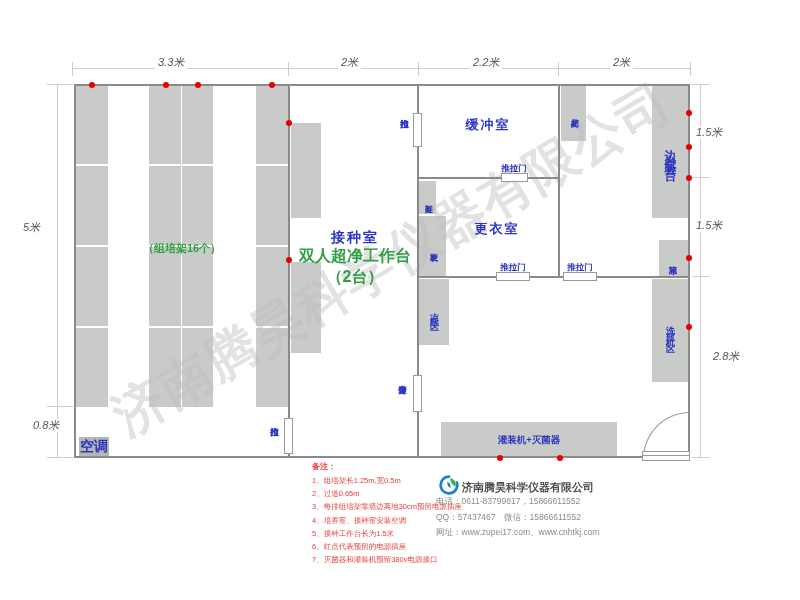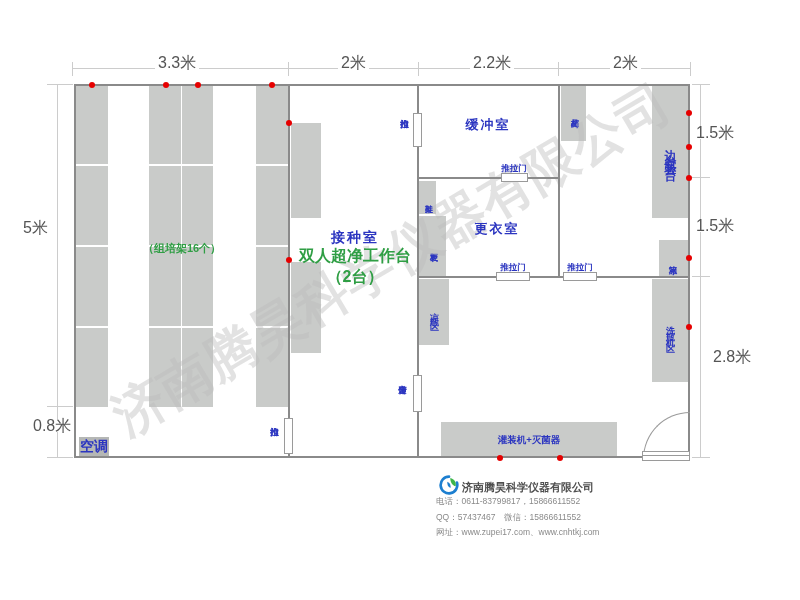--- a/index.html
+++ b/index.html
@@ -7,21 +7,21 @@
           font-family:"Liberation Sans","DejaVu Sans",sans-serif;}
   .abs{position:absolute;}
   .wall{position:absolute;background:#8a8a8a;z-index:5;}
   .rack{position:absolute;background:repeating-linear-gradient(to bottom,#c9cbc9 0 79px,#ffffff 79px 81px);z-index:1;}
   .blk{position:absolute;background:#c9cbc9;display:flex;align-items:center;justify-content:center;z-index:1;}
   .vtext{writing-mode:vertical-rl;text-orientation:upright;color:#2b35c0;font-weight:bold;z-index:20;}
   .door{position:absolute;background:#fff;border:1px solid #9a9a9a;box-sizing:border-box;z-index:10;}
   .dlabel{position:absolute;color:#2b35c0;font-size:8.5px;font-weight:bold;z-index:20;text-align:center;line-height:10px;}
   .dlabel-v{position:absolute;color:#2b35c0;font-size:8.5px;font-weight:bold;z-index:20;writing-mode:vertical-rl;text-orientation:upright;line-height:11px;}
   .dim{position:absolute;background:#cccccc;z-index:4;}
-  .dimtext{position:absolute;font-size:16px;color:#555;background:#fff;padding:0 3px;line-height:13px;z-index:6;}
+  .dimtext{position:absolute;font-size:11px;color:#555;background:#fff;padding:0 3px;line-height:13px;z-index:6;font-style:italic;}
   .dot{position:absolute;width:6px;height:6px;border-radius:50%;background:#e60000;z-index:30;}
   .rtitle{position:absolute;color:#2b35c0;font-weight:bold;text-align:center;letter-spacing:2px;z-index:20;}
   .rsub{position:absolute;color:#2f9e44;font-weight:bold;text-align:center;z-index:20;}
   #watermark{position:absolute;left:118px;top:386px;font-size:52px;font-weight:bold;color:#bcbcbc;
              opacity:.42;white-space:nowrap;letter-spacing:1px;transform:rotate(-30.5deg);
              transform-origin:0 50%;z-index:3;pointer-events:none;}
   #notes{position:absolute;left:312px;top:461px;z-index:20;}
   #notes .nt{font-size:8px;color:#e8413c;font-weight:bold;margin-bottom:4px;}
   #notes .note-item{font-size:7.5px;color:#e8413c;margin-bottom:3.2px;white-space:nowrap;list-style:none;}
   #notes ul{margin:0;padding:0;}
@@ -151,20 +151,32 @@
   <div class="dot" style="left:286px;top:120px;"></div>
   <div class="dot" style="left:286px;top:257px;"></div>
   <div class="dot" style="left:686px;top:110px;"></div>
   <div class="dot" style="left:686px;top:144px;"></div>
   <div class="dot" style="left:686px;top:175px;"></div>
   <div class="dot" style="left:686px;top:255px;"></div>
   <div class="dot" style="left:686px;top:324px;"></div>
   <div class="dot" style="left:497px;top:455px;"></div>
   <div class="dot" style="left:557px;top:455px;"></div>
 
+  <div id="notes">
+    <div class="nt">备注：</div>
+    <ul>
+      <li class="note-item">1、组培架长1.25m,宽0.5m</li>
+      <li class="note-item">2、过道0.65m</li>
+      <li class="note-item">3、每排组培架靠墙边离地30cm预留电源插座</li>
+      <li class="note-item">4、培养室、接种室安装空调</li>
+      <li class="note-item">5、接种工作台长为1.5米</li>
+      <li class="note-item">6、红点代表预留的电源插座</li>
+      <li class="note-item">7、灭菌器和灌装机预留380v电源接口</li>
+    </ul>
+  </div>
 
   <div id="company">
     <span class="abs" style="left:3px;top:3px;width:20px;height:20px;">
       <svg width="20" height="20" viewBox="0 0 24 24">
         <path d="M12 2 A10 10 0 1 0 21.5 9" fill="none" stroke="#1d7fd0" stroke-width="3.2" stroke-linecap="round"></path>
         <path d="M13.5 3.5 C18.5 4.5 21 9 20 13.5 C16 12.5 13.5 8.5 13.5 3.5 Z" fill="#3cb54a"></path>
         <path d="M10 8 C13 9 14.5 12 13.8 15.5 C11 14.6 9.6 11.5 10 8 Z" fill="#1d7fd0"></path>
       </svg>
     </span>
     <span class="cname">济南腾昊科学仪器有限公司</span>

